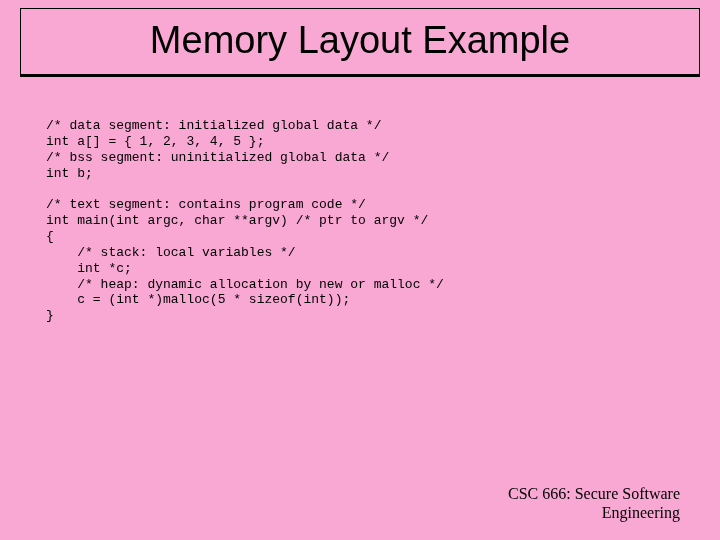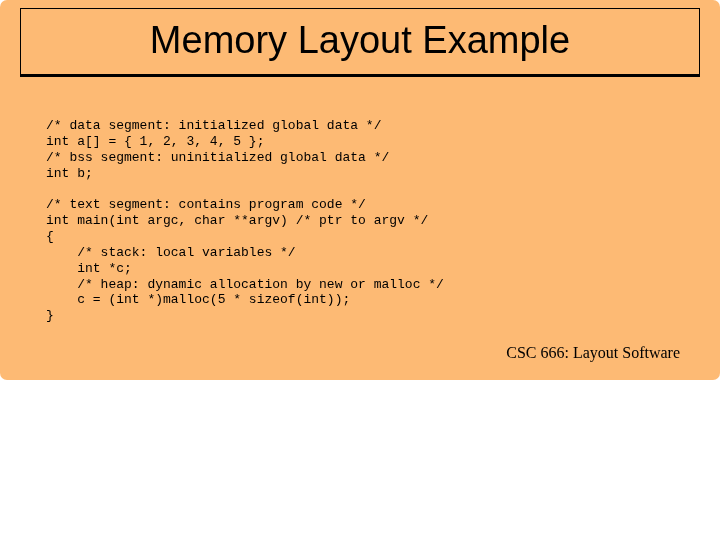--- a/index.html
+++ b/index.html
@@ -1,17 +1,17 @@
 <!DOCTYPE html>
 <html><head>
 <meta charset="utf-8">
 <style>
   * { margin: 0; padding: 0; box-sizing: border-box; }
   html, body { width: 720px; height: 540px; background: #fff; font-family: Arial, Helvetica, sans-serif; }
-  .slide { width: 720px; height: 380px; position: relative; background: #fdba74; border-radius: 7px; }
+  .slide { width: 720px; height: 540px; position: relative; background: #f9a8d4; }
   .title-box {
     position: absolute;
     left: 20px;
     right: 20px;
     top: 8px;
     border: 1px solid #000;
     border-bottom: 3px solid #000;
     padding: 10px 0 12px 0;
     text-align: center;
   }
@@ -58,16 +58,17 @@
 /* text segment: contains program code */
 int main(int argc, char **argv) /* ptr to argv */
 {
     /* stack: local variables */
     int *c;
     /* heap: dynamic allocation by new or malloc */
     c = (int *)malloc(5 * sizeof(int));
 }</div>
 
 <div class="footer">
-  <div>CSC 666: Layout Software</div>
+  <div>CSC 666: Secure Software</div>
+  <div>Engineering</div>
 </div>
 
 </div>
 
 </body></html>

